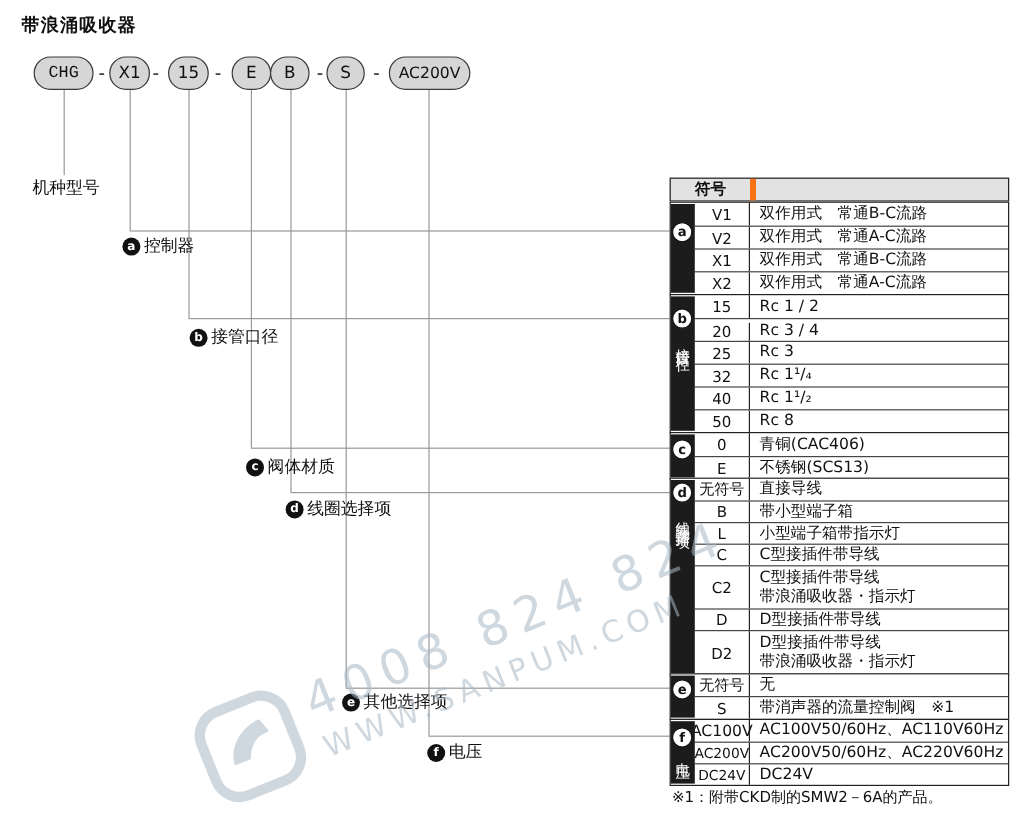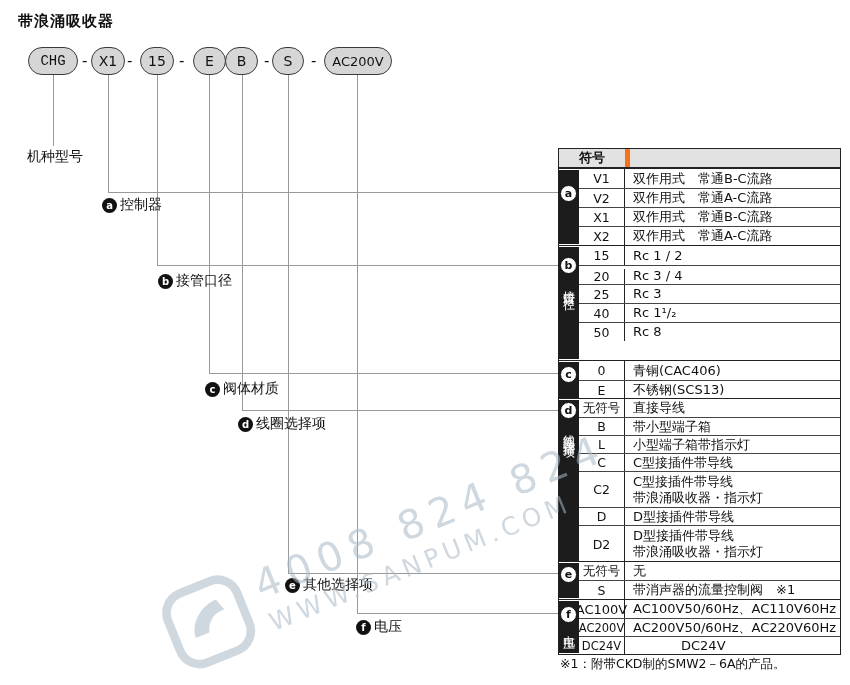--- a/index.html
+++ b/index.html
@@ -159,20 +159,24 @@
           </div>
           <div class="trow" style="height: 19px; align-items: flex-end;">
             <div class="c-sym">20</div>
             <div class="c-con">Rc 3 / 4</div>
           </div>
           <div class="trow" style="height: 19px;">
             <div class="c-sym">25</div>
             <div class="c-con">Rc 3</div>
           </div>
           <div class="trow" style="height: 19px;">
+            <div class="c-sym">32</div>
+            <div class="c-con">Rc 1¹/₄</div>
+          </div>
+          <div class="trow" style="height: 19px;">
             <div class="c-sym">40</div>
             <div class="c-con">Rc 1¹/₂</div>
           </div>
           <div class="trow" style="height: 19px;">
             <div class="c-sym">50</div>
             <div class="c-con">Rc 8</div>
           </div>
         </div>
       </div>
       <div class="tsection abs" style="top: 360px; height: 40px;">
@@ -254,21 +258,21 @@
         </div>
         <div class="rows">
           <div class="trow" style="height: 18px;">
             <div class="c-sym" style="font-size: 13px;">AC100V</div>
             <div class="c-con">AC100V50/60Hz、AC110V60Hz</div>
           </div>
           <div class="trow" style="height: 18px;">
             <div class="c-sym" style="font-size: 11.5px;">AC200V</div>
             <div class="c-con">AC200V50/60Hz、AC220V60Hz</div>
           </div>
-          <div class="trow" style="height: 18px; gap: 48px;">
+          <div class="trow" style="height: 18px;">
             <div class="c-sym" style="font-size: 11.5px;">DC24V</div>
             <div class="c-con">DC24V</div>
           </div>
         </div>
       </div>
     </div>
 
   <div id="footnote" class="abs">※1：附带CKD制的SMW2－6A的产品。</div>
 
   <div id="watermark" class="abs">

